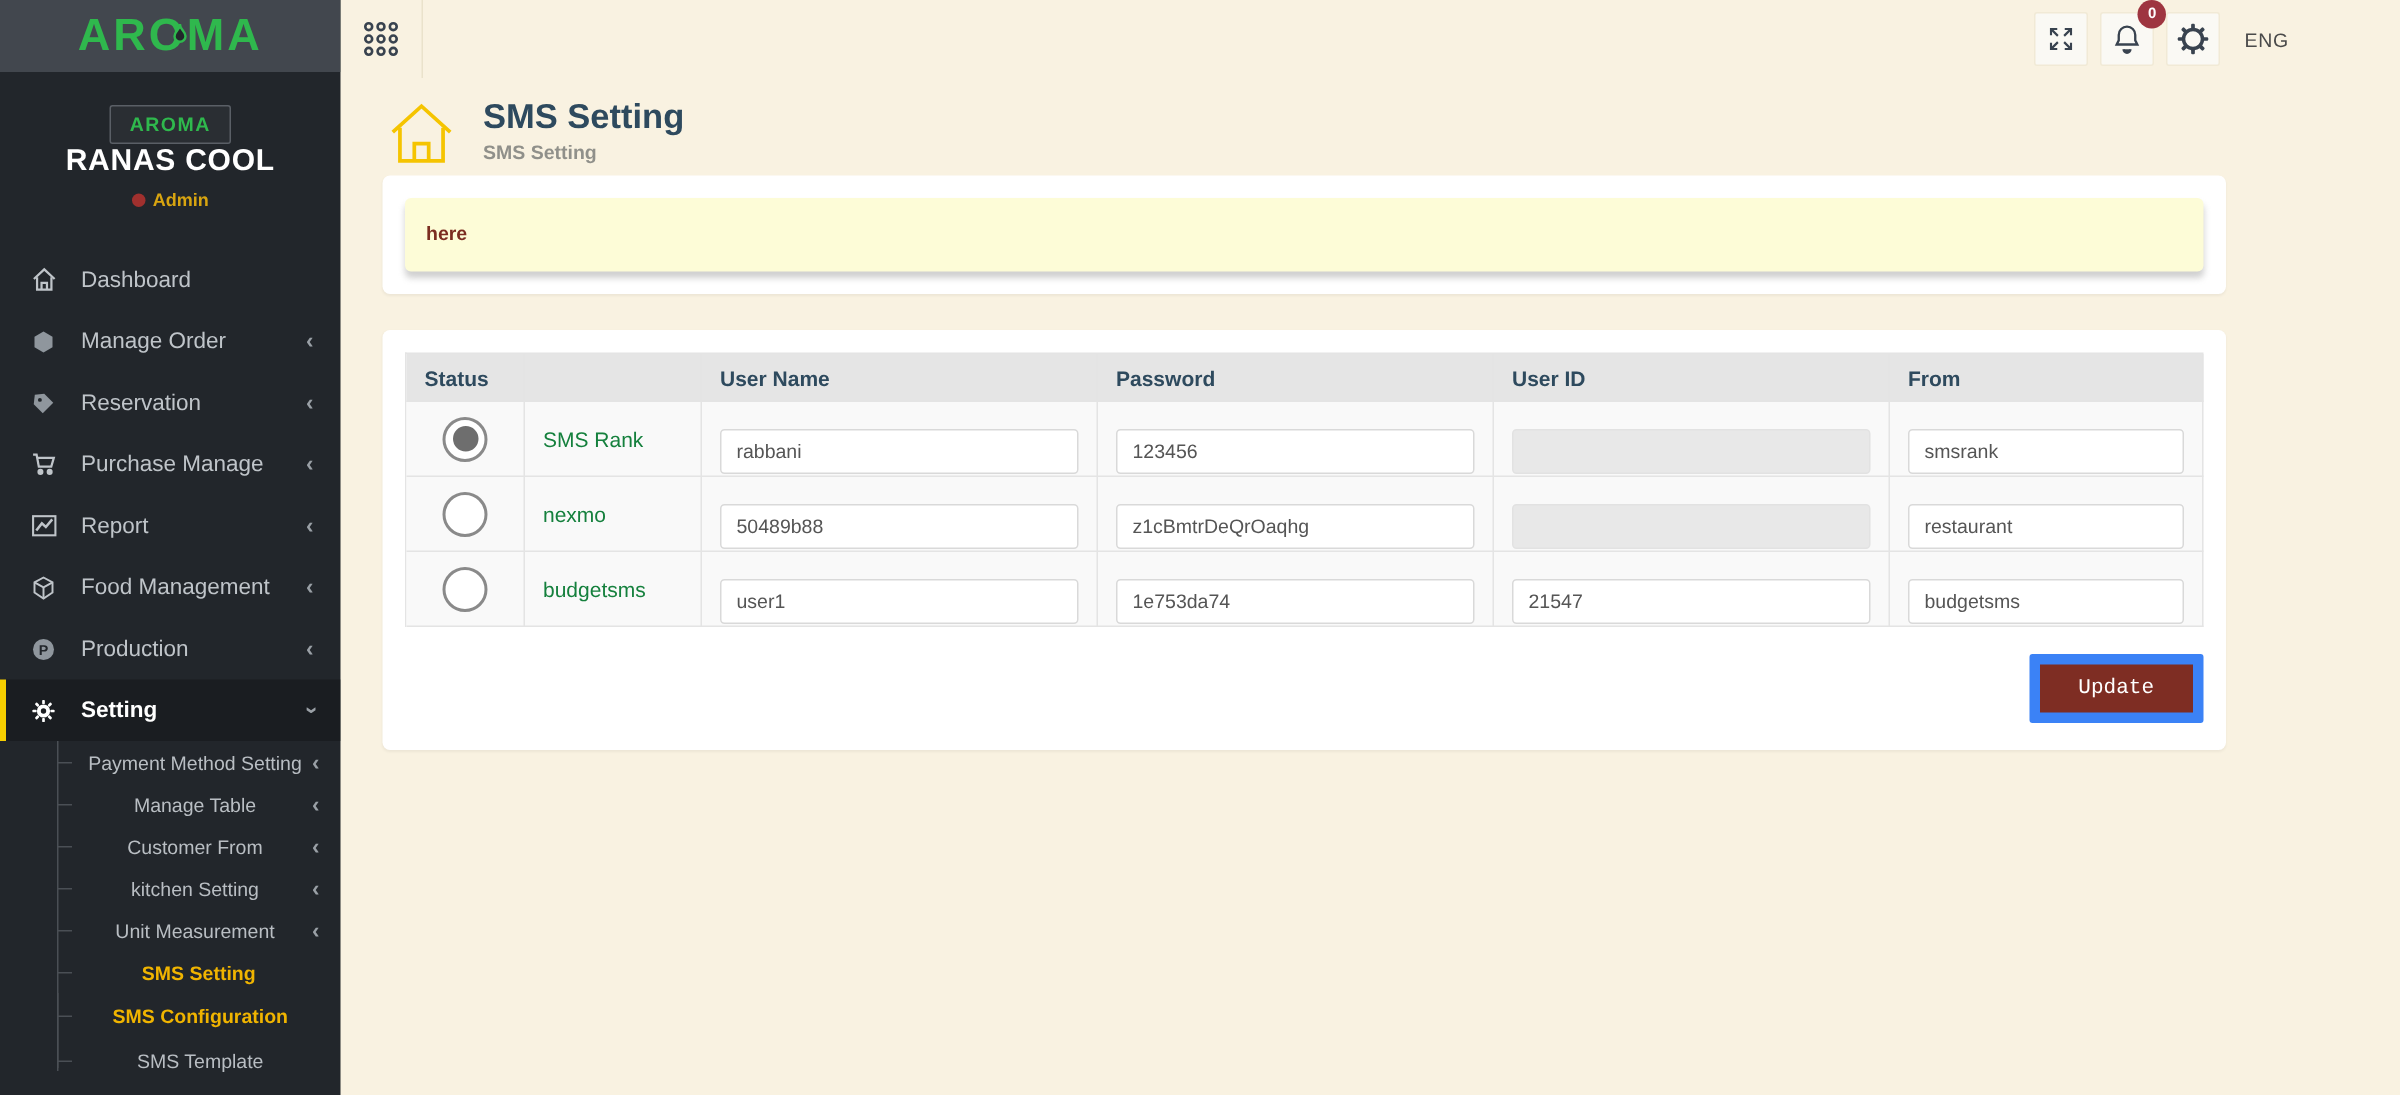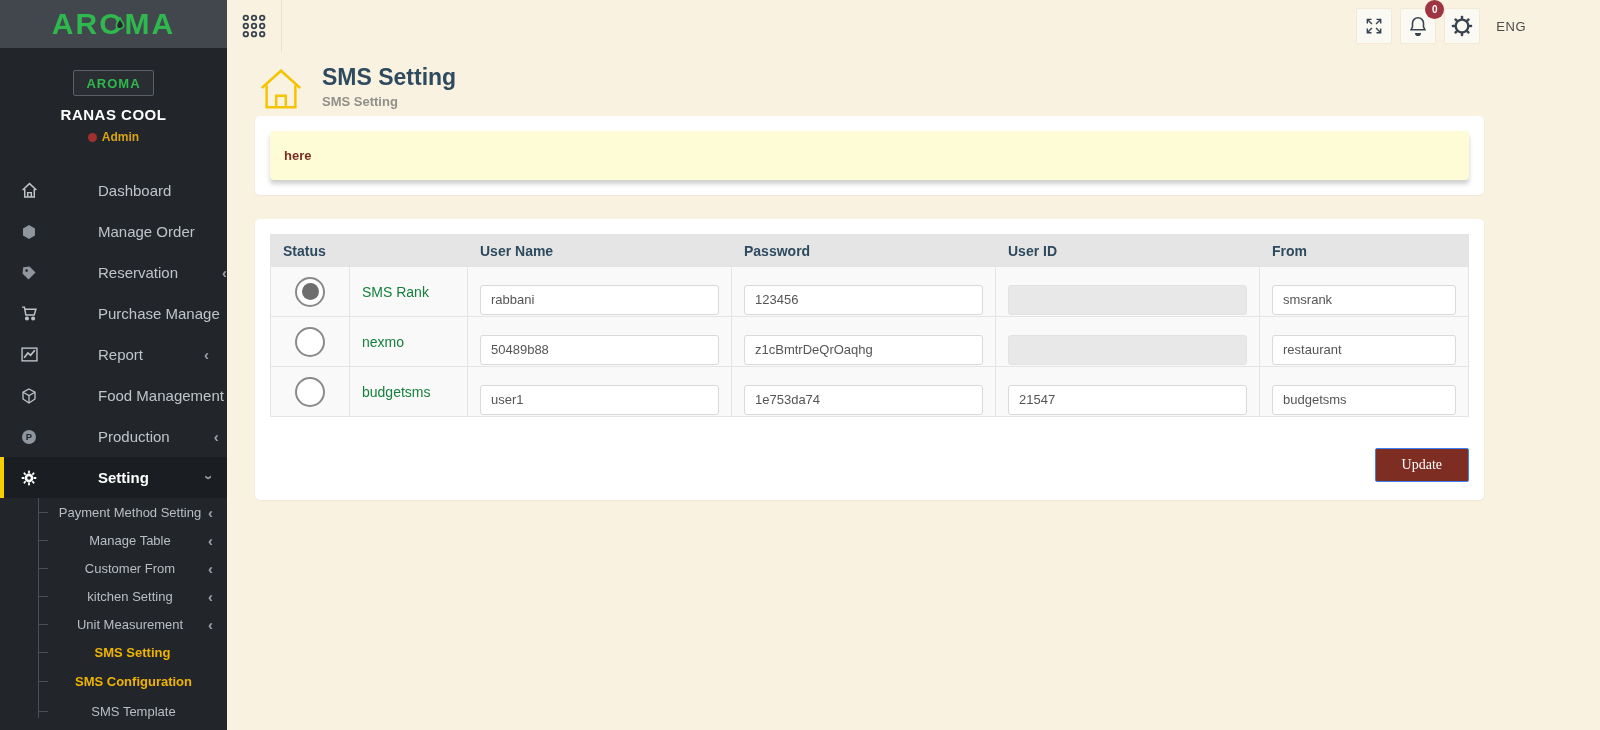--- a/index.html
+++ b/index.html
@@ -10,28 +10,28 @@
   
   .sidebar { position:absolute; left:0; top:0; width:227px; height:730px;
     background:#22262b; overflow:hidden; z-index:5; }
   .sb-header { height:48px; background:#42474e; display:flex; align-items:center; justify-content:center; }
   .logo-big { position:relative; color:#2fb84d; font-size:30px; font-weight:bold; letter-spacing:2px; }
   .logo-big .flame { position:absolute; top:-4px; left:50%; transform:translateX(2px); }
   .profile { text-align:center; padding:22px 0 12px; }
   .logo-box { display:inline-block; border:1px solid #5a5f66; background:#2a2e33;
     padding:3px 12px; border-radius:2px; }
   .logo-box span { color:#2fb84d; font-weight:bold; font-size:13px; letter-spacing:1px; }
-  .u-name { color:#fff; font-weight:bold; font-size:15px; margin-top:10px; letter-spacing:.5px; }
+  .u-name { color:#fff; font-weight:bold; font-size:20px; letter-spacing:.5px; }
   .u-role { margin-top:7px; font-size:12px; font-weight:bold; color:#d8a410; }
   .u-role .dot { display:inline-block; width:9px; height:9px; border-radius:50%;
     background:#a0302e; margin-right:5px; vertical-align:-1px; }
 
   .menu { margin-top:14px; }
   .s-item { position:relative; display:flex; align-items:center; height:41px;
-    padding:0 18px 0 20px; cursor:pointer; color:#bfc4c9; font-size:15px;gap:44px; }
+    padding:0 18px 0 20px; cursor:pointer; color:#bfc4c9; font-size:15px; }
   .s-item .s-ico { width:18px; display:inline-flex; justify-content:center; margin-right:16px; flex:none; }
   .s-item .s-label { flex:1; white-space:nowrap; }
   .s-chev { color:#9aa0a6; font-size:15px; font-weight:bold; }
   .chev-down { display:inline-block; transform:rotate(-90deg); }
   .s-item.active { background:#1a1d21; border-left:4px solid #f7cf00; padding-left:16px;
     color:#fff; font-weight:bold; }
 
   .submenu { position:relative; margin-left:38px; padding-left:0; }
   .submenu:before { content:""; position:absolute; left:0; top:0; bottom:10px; width:1px; background:#4a4f55; }
   .sub-item { position:relative; display:flex; align-items:center; height:28px;
@@ -84,22 +84,22 @@
   .cell-input { width:100%; height:30px; border:1px solid #d9d9d9; border-radius:3px;
     background:#fff; padding:0 10px; font-size:13px; color:#555;
     font-family:"Liberation Sans", sans-serif;margin-top:16px; }
   .cell-input.dis { background:#e8e8e8; border-color:#e2e2e2; }
   .radio { width:30px; height:30px; border:2px solid #8a8a8a; border-radius:50%;
     margin:0 auto; background:#fff; display:flex; align-items:center; justify-content:center; cursor:pointer; }
   .radio .rdot { width:17px; height:17px; border-radius:50%; background:#6e6e6e; display:none; }
   .radio.sel .rdot { display:block; }
 
   .btn-row { text-align:right; margin-top:18px; }
-  .update-btn { background:#7e2d23; color:#fff; border:1px solid #3b82f6; border-radius:2px;
-    font-size:14px; padding:8px 26px; cursor:pointer; font-family:Liberation Serif, serif;margin-top:13px; }
+  .update-btn { background:#7e2d23; color:#fff; border:7px solid #3b82f6; border-radius:2px;
+    font-size:14px; padding:8px 26px; cursor:pointer; font-family:Liberation Mono, monospace; }
 </style>
 </head>
 <body>
 
 <div class="root">
 
   <div class="sidebar">
     <div class="sb-header">
       <div class="logo-big">
         <span>AROMA</span>

